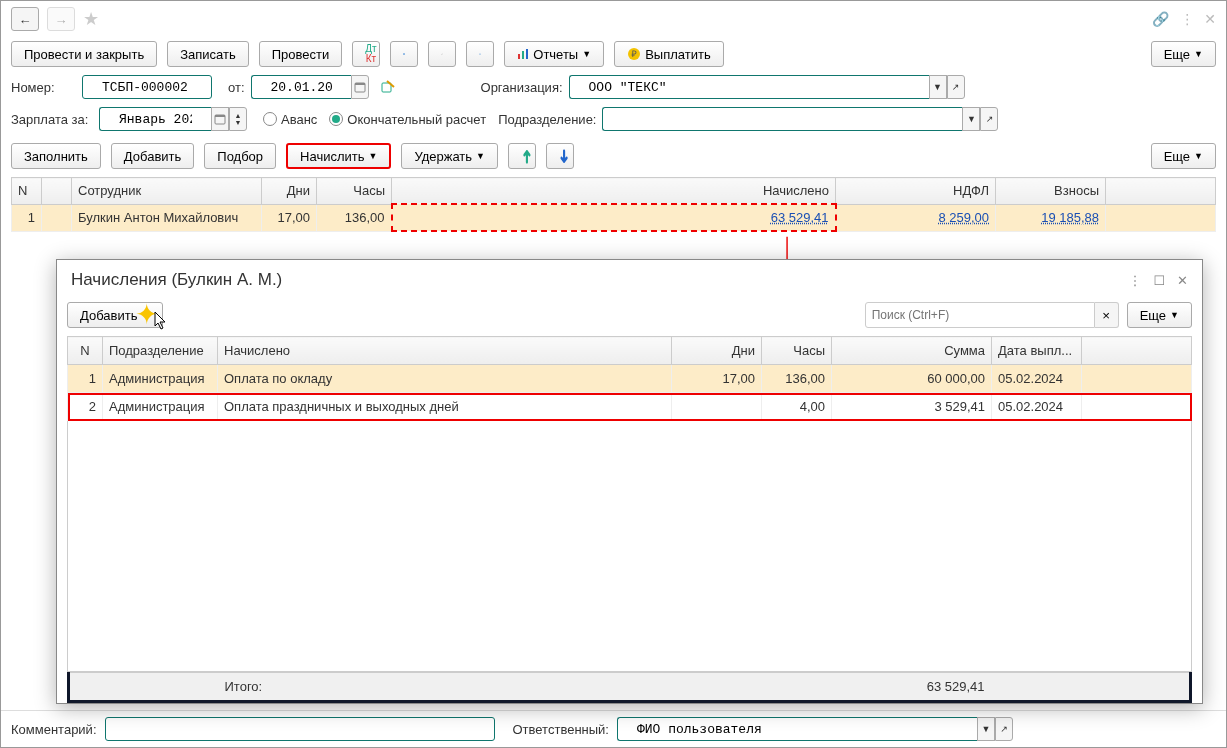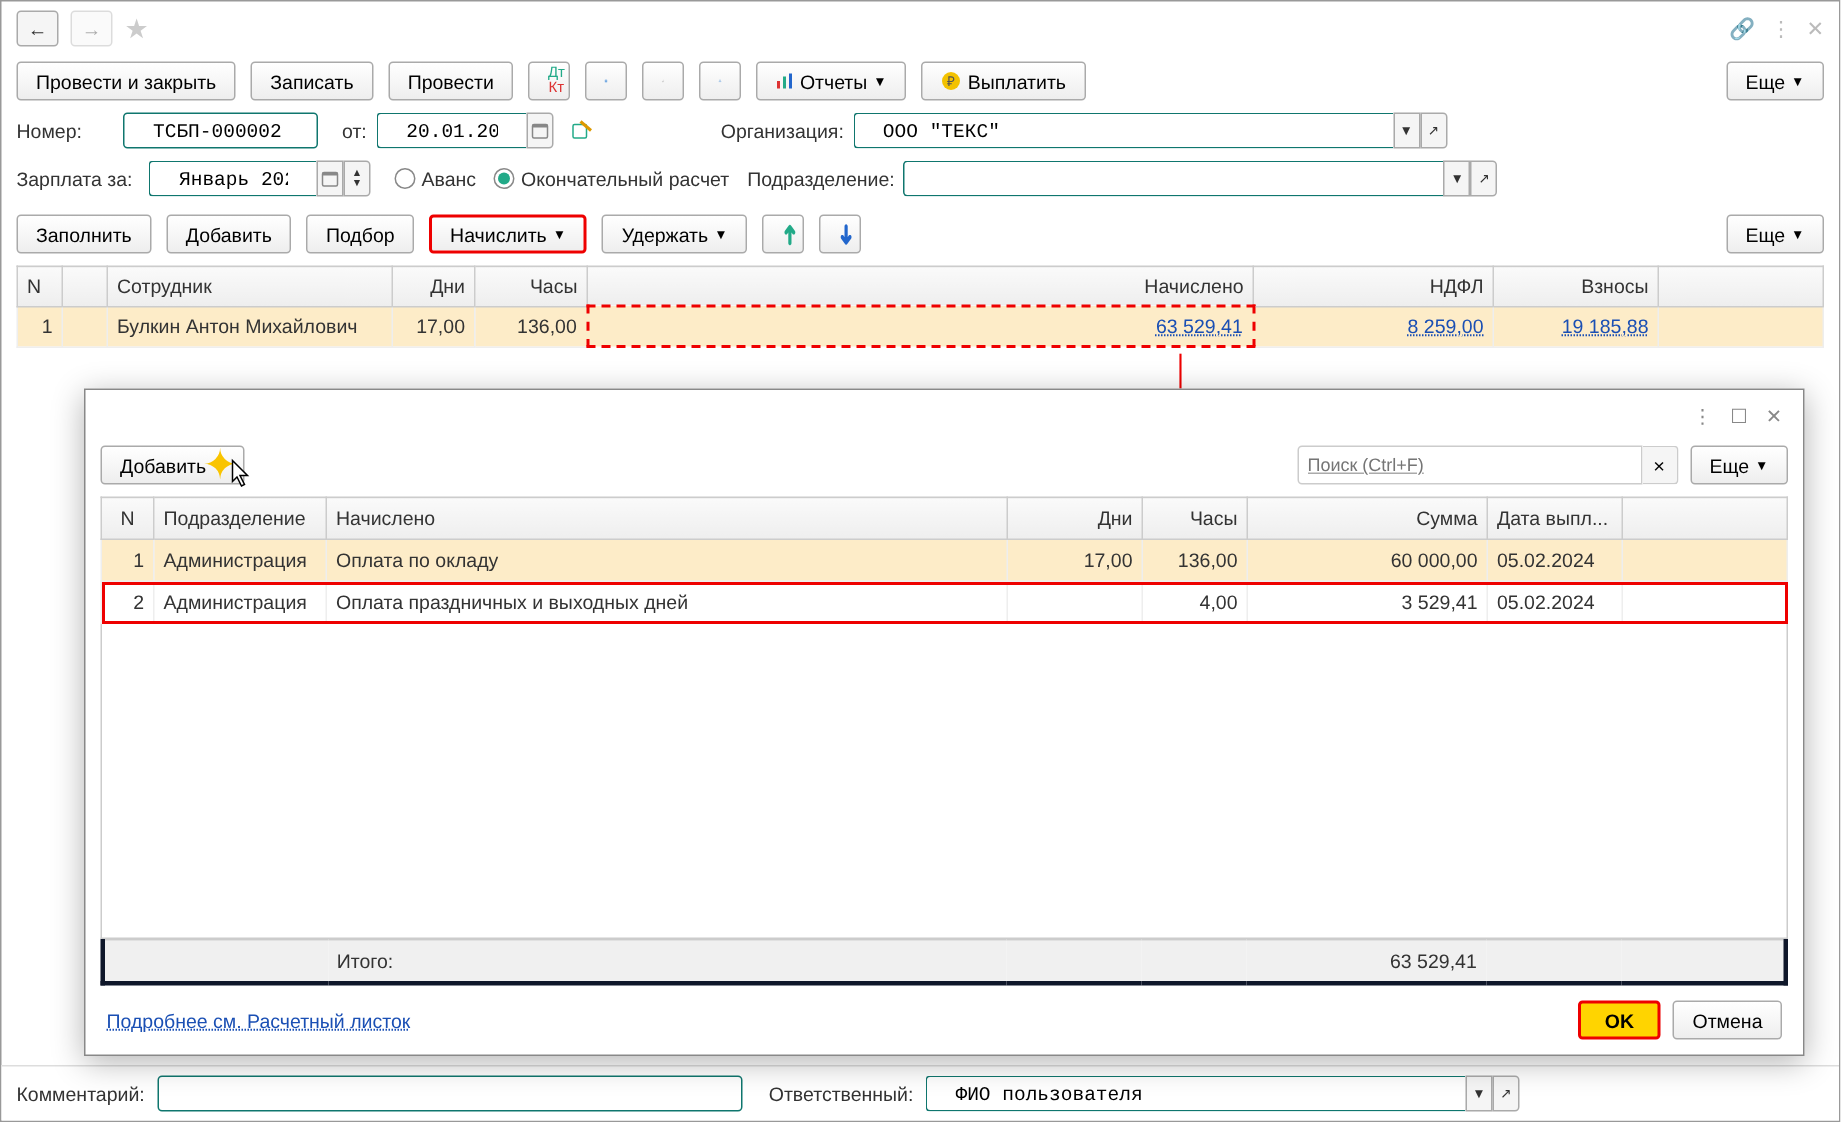--- a/index.html
+++ b/index.html
@@ -42,21 +42,21 @@
 .popup { position: absolute; left: 55px; top: 258px; width: 1147px; height: 445px; background: #fff; border: 1px solid #888; box-shadow: 0 4px 20px rgba(0,0,0,0.3); z-index: 10; display: flex; flex-direction: column; }
 .popup-title { display: flex; align-items: center; padding: 10px 14px 8px; }
 .popup-title h2 { font-size: 17px; font-weight: normal; }
 .popup-title .ctrls { margin-left: auto; display: flex; gap: 12px; color: #888; }
 .popup-title .ctrls span { cursor: pointer; }
 .popup-toolbar { display: flex; align-items: center; padding: 4px 10px 8px; gap: 8px; }
 .popup-toolbar .add-wrap { position: relative; }
 .click-star { position: absolute; left: 68px; top: -4px; font-size: 28px; color: #f9c400; pointer-events: none; z-index: 20; }
 .cursor { position: absolute; left: 86px; top: 8px; font-size: 16px; pointer-events: none; z-index: 21; }
 .search-wrap { margin-left: auto; display: flex; }
-.search-input { width: 230px; height: 26px; border: 1px solid #ccc; padding: 0 6px; border-radius: 3px 0 0 3px; font-size: 12px; color: #aaa; text-decoration: underline; }
+.search-input { width: 230px; height: 26px; border: 1px solid #ccc; padding: 0 6px; border-radius: 3px 0 0 3px; font-size: 12px; color: #aaa; }
 .search-x { width: 24px; height: 26px; border: 1px solid #ccc; border-left: none; background: #f5f5f5; border-radius: 0 3px 3px 0; cursor: pointer; }
 .popup-table { width: calc(100% - 20px); margin: 0 10px; border: 1px solid #ccc; border-collapse: collapse; flex: none; }
 .popup-table th { background: linear-gradient(#fafafa,#eee); border: 1px solid #ccc; padding: 6px; font-weight: normal; text-align: left; font-size: 13px; }
 .popup-table td { border: 1px solid #eee; padding: 6px; font-size: 13px; }
 .popup-table .num { text-align: right; }
 .popup-table tr.sel td { background: #fdecc8; }
 .popup-table tr.hl { outline: 2px solid #e00; outline-offset: -2px; }
 .popup-body { flex: 1; margin: 0 10px; border: 1px solid #ccc; border-top: none; }
 .popup-footer-row { width: calc(100% - 20px); margin: 0 10px; border: 3px solid #0f172a; border-top: 1px solid #ccc; border-collapse: collapse; }
 .popup-footer-row td { background: #f0f0f0; padding: 6px; font-size: 13px; }
@@ -240,20 +240,21 @@
       <td class="num"><span class="link">19 185,88</span></td>
       <td></td>
     </tr>
   </tbody>
     </table>
 
   <div class="red-arrow">│<br>▼</div>
 
   <div class="popup">
     <div class="popup-title">
+      <h2>Начисления (Булкин А. М.)</h2>
       <div class="ctrls">
         <span>⋮</span>
         <span>☐</span>
         <span>✕</span>
       </div>
     </div>
     <div class="popup-toolbar">
       <div class="add-wrap">
         <button class="btn">
             <span>Добавить</span> 
@@ -317,27 +318,20 @@
         <td style="width:115px"></td>
         <td>Итого:</td>
         <td style="width:90px"></td>
         <td style="width:70px"></td>
         <td style="width:160px;text-align:right">63 529,41</td>
         <td style="width:90px"></td>
         <td style="width:110px"></td>
       </tr>
     </tbody>
       </table>
-    <div class="popup-bottom">
-      <span class="link">Подробнее см. Расчетный листок</span>
-      <div style="margin-left:auto;display:flex;gap:8px">
-        <button class="btn btn-ok">OK</button>
-        <button class="btn">Отмена</button>
-      </div>
-    </div>
   </div>
 
   <div class="footer">
     <span>Комментарий:</span>
     <input class="input" style="width: 390px;" value="">
     <span style="margin-left:10px">Ответственный:</span>
     <div class="input-select">
       <input class="input" style="width: 360px;" value="ФИО пользователя">
       <div class="dd">▼</div>
       <div class="dd">↗</div>

